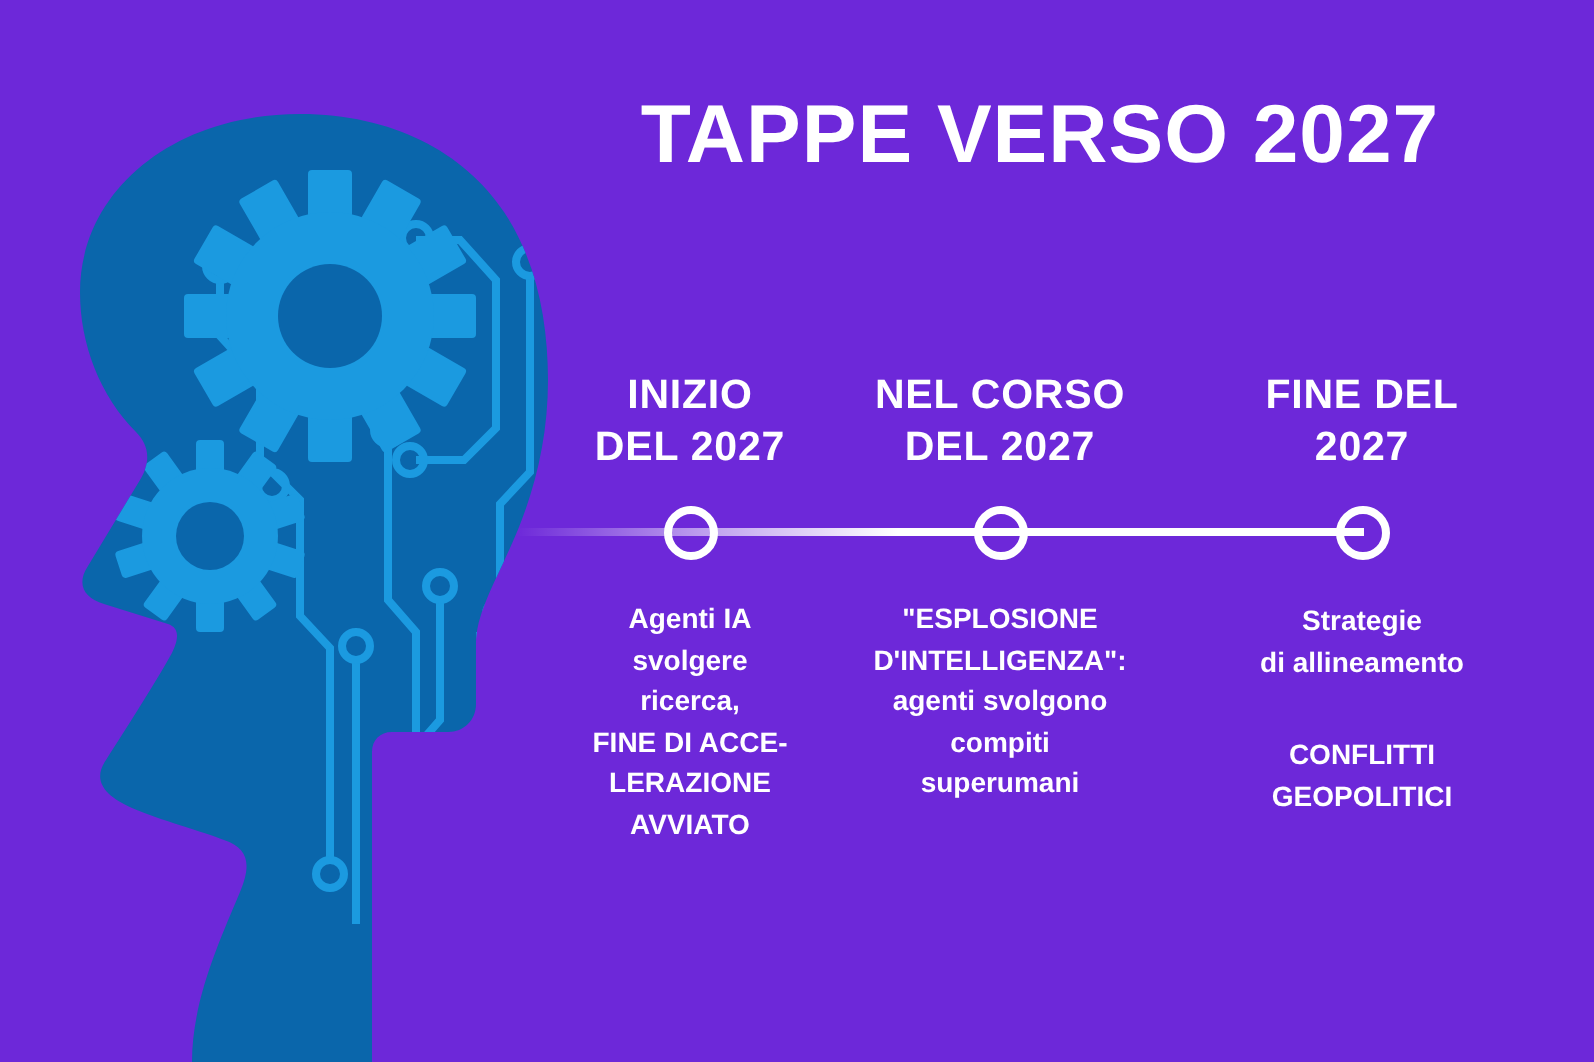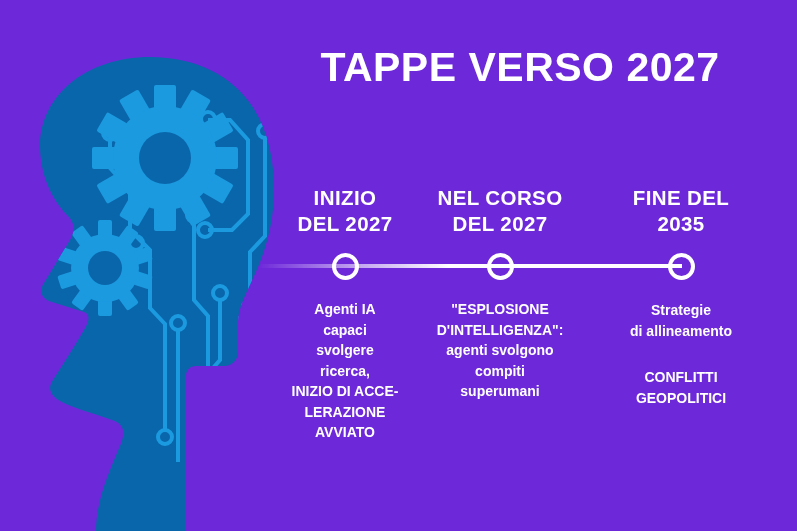--- a/index.html
+++ b/index.html
@@ -247,29 +247,28 @@
       <div class="ms-heading">DEL 2027</div>
     </div>
 
     <div class="milestone ms-2">
       <div class="ms-heading">NEL CORSO</div>
       <div class="ms-heading">DEL 2027</div>
     </div>
 
     <div class="milestone ms-3">
       <div class="ms-heading">FINE DEL</div>
-      <div class="ms-heading">2035</div>
+      <div class="ms-heading">2027</div>
     </div>
 
     <div class="ms-body body-1">
       <span class="caps">Agenti IA</span>
-      <span class="caps">capaci</span>
       <span class="caps">svolgere</span>
       <span class="caps">ricerca,</span>
-      <span class="caps">INIZIO DI ACCE-</span>
+      <span class="caps">FINE DI ACCE-</span>
       <span class="caps">LERAZIONE</span>
       <span class="caps">AVVIATO</span>
     </div>
 
     <div class="ms-body body-2">
       <span class="caps">"ESPLOSIONE</span>
       <span class="caps">D'INTELLIGENZA":</span>
       <span class="caps">agenti svolgono</span>
       <span class="caps">compiti</span>
       <span class="caps">superumani</span>

